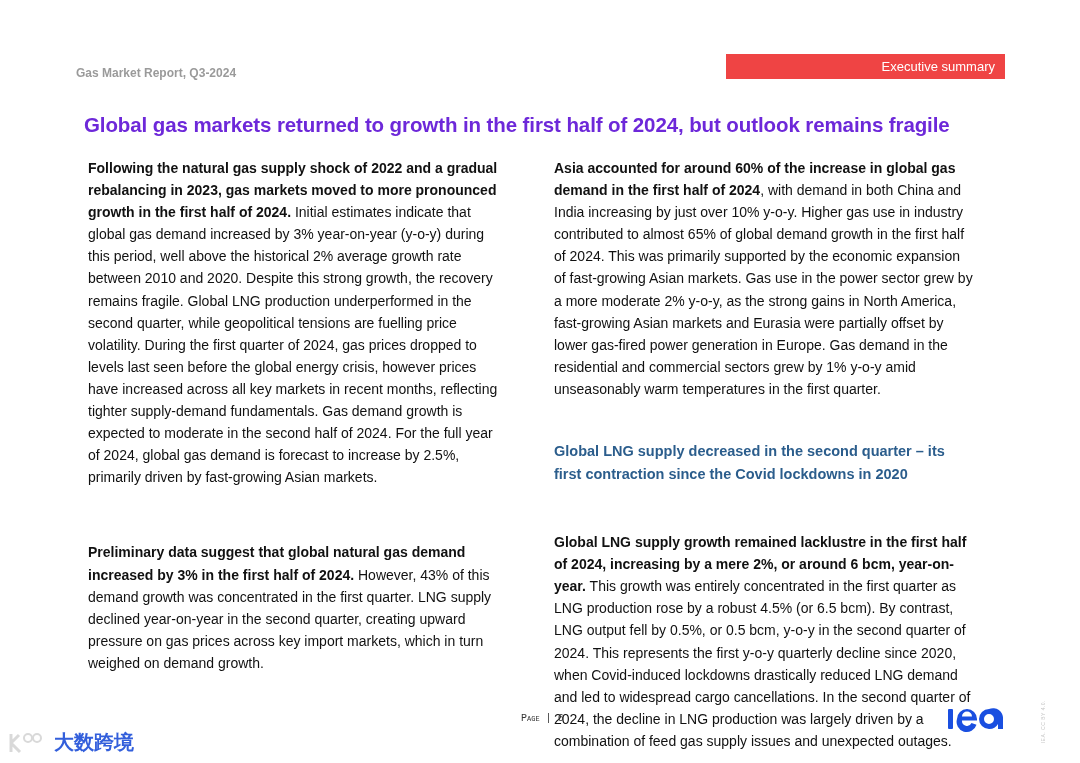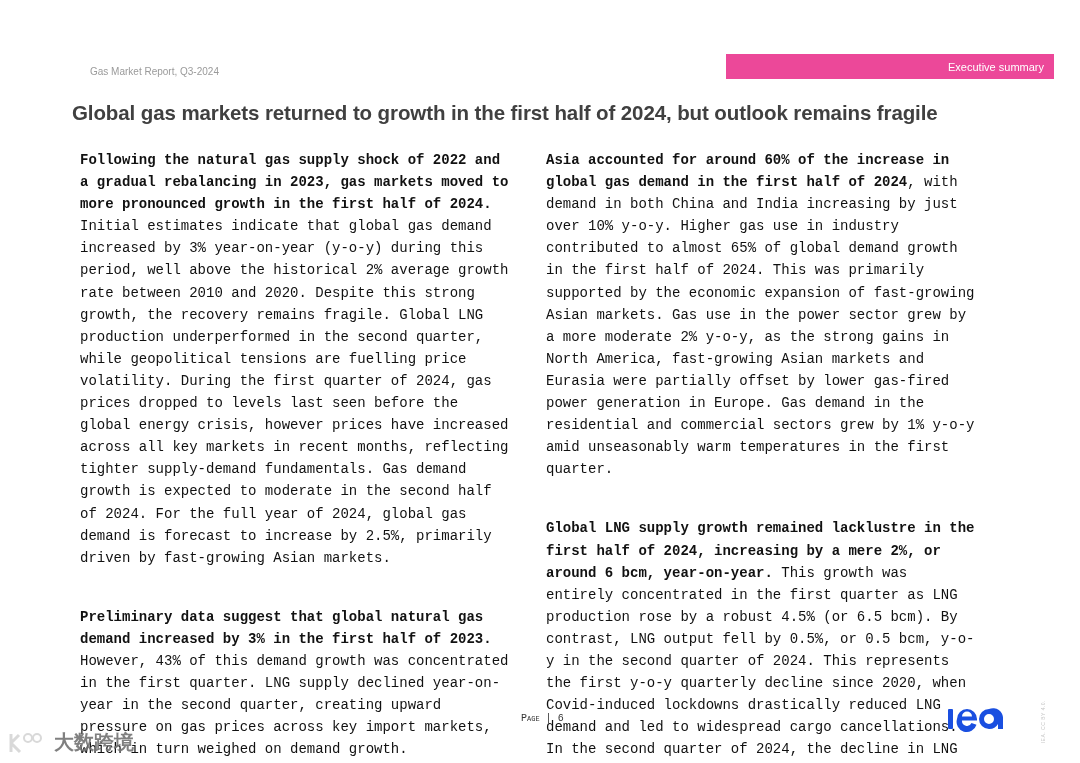--- a/index.html
+++ b/index.html
@@ -1,62 +1,63 @@
 <!DOCTYPE html>
 <html><head>
 <meta charset="utf-8">
 <style>
   html, body { margin: 0; padding: 0; background: #ffffff; }
   body { width: 1080px; height: 763px; position: relative; overflow: hidden;
          font-family: "Liberation Sans", sans-serif; color: #111111; }
-  .running-header { position: absolute; left: 90px; top: 66px; font-size: 10px; color: #9a9a9a; }
-  .section-tab { position: absolute; left: 726px; top: 54px; width: 328px; height: 25px;
-                 background: #ec4899; color: #ffffff; font-size: 11px;
+  .running-header { position: absolute; left: 76px; top: 66px; font-size: 12px; color: #9a9a9a; font-weight: bold; }
+  .section-tab { position: absolute; left: 726px; top: 54px; width: 279px; height: 25px;
+                 background: #ef4444; color: #ffffff; font-size: 13px;
                  display: flex; align-items: center; justify-content: flex-end;
                  padding-right: 10px; box-sizing: border-box; }
-  .page-title { position: absolute; left: 72px; top: 101px; margin: 0; font-size: 20.5px;
-                font-weight: bold; color: #404040; letter-spacing: -0.1px; white-space: nowrap; }
+  .page-title { position: absolute; left: 72px; top: 101px; margin: 12px; font-size: 20.5px;
+                font-weight: bold; color: #6d28d9; letter-spacing: -0.1px; white-space: nowrap; }
   .col { position: absolute; top: 141px; width: 450px; font-size: 14px; line-height: 22.1px; }
   .col-left { left: 72px; width: 452px; }
   .col-right { left: 538px; width: 452px; }
-  .col p { margin: 8px; font-family: Liberation Mono, monospace; }
+  .col p { margin: 16px; }
   .col b { font-weight: bold; }
   .subhead { color: #2b5d8c; font-weight: bold; font-size: 14.5px; line-height: 23px; margin: 0; }
   .gap-sm { height: 8px; }
   .gap-md { height: 13px; }
   .footer-page { position: absolute; left: 521px; top: 713px; font-size: 10px; color: #333333; font-family: Liberation Mono, monospace; }
   .footer-page .sc { font-variant: small-caps; }
   .iea-logo { position: absolute; left: 947px; top: 703px; width: 62px; height: 30px; }
   .license { position: absolute; left: 1040px; top: 700px; font-size: 5px; color: #c4c4c4;
              writing-mode: vertical-rl; transform: rotate(180deg); letter-spacing: 0.5px; }
   .watermark { position: absolute; left: 8px; top: 729px; display: flex; align-items: center;
-               color: #737373; font-size: 20px; font-weight: bold; opacity: 0.9; }
+               color: #1d4ed8; font-size: 20px; font-weight: bold; opacity: 0.9; }
   .watermark .wm-icon { width: 40px; height: 26px; margin-right: 6px; }
 </style>
 </head>
 <body>
 
 <div class="running-header">Gas Market Report, Q3-2024</div>
 
 <div class="section-tab">
   <span>Executive summary</span>
 </div>
 
 <h1 class="page-title">Global gas markets returned to growth in the first half of 2024, but outlook remains fragile</h1>
 
 <div class="col col-left">
   <p><b>Following the natural gas supply shock of 2022 and a gradual rebalancing in 2023, gas markets moved to more pronounced growth in the first half of 2024.</b><span> Initial estimates indicate that global gas demand increased by 3% year-on-year (y-o-y) during this period, well above the historical 2% average growth rate between 2010 and 2020. Despite this strong growth, the recovery remains fragile. Global LNG production underperformed in the second quarter, while geopolitical tensions are fuelling price volatility. During the first quarter of 2024, gas prices dropped to levels last seen before the global energy crisis, however prices have increased across all key markets in recent months, reflecting tighter supply-demand fundamentals. Gas demand growth is expected to moderate in the second half of 2024. For the full year of 2024, global gas demand is forecast to increase by 2.5%, primarily driven by fast-growing Asian markets.</span></p>
   <div class="gap-sm"></div>
   <div class="gap-md"></div>
-  <p><b>Preliminary data suggest that global natural gas demand increased by 3% in the first half of 2023.</b><span> However, 43% of this demand growth was concentrated in the first quarter. LNG supply declined year-on-year in the second quarter, creating upward pressure on gas prices across key import markets, which in turn weighed on demand growth.</span></p>
+  <p><b>Preliminary data suggest that global natural gas demand increased by 3% in the first half of 2024.</b><span> However, 43% of this demand growth was concentrated in the first quarter. LNG supply declined year-on-year in the second quarter, creating upward pressure on gas prices across key import markets, which in turn weighed on demand growth.</span></p>
 </div>
 
 <div class="col col-right">
   <p><b>Asia accounted for around 60% of the increase in global gas demand in the first half of 2024</b><span>, with demand in both China and India increasing by just over 10% y-o-y. Higher gas use in industry contributed to almost 65% of global demand growth in the first half of 2024. This was primarily supported by the economic expansion of fast-growing Asian markets. Gas use in the power sector grew by a more moderate 2% y-o-y, as the strong gains in North America, fast-growing Asian markets and Eurasia were partially offset by lower gas-fired power generation in Europe. Gas demand in the residential and commercial sectors grew by 1% y-o-y amid unseasonably warm temperatures in the first quarter.</span></p>
   <div class="gap-sm"></div>
+  <p class="subhead">Global LNG supply decreased in the second quarter – its first contraction since the Covid lockdowns in 2020</p>
   <div class="gap-md"></div>
   <p><b>Global LNG supply growth remained lacklustre in the first half of 2024, increasing by a mere 2%, or around 6 bcm, year-on-year.</b><span> This growth was entirely concentrated in the first quarter as LNG production rose by a robust 4.5% (or 6.5 bcm). By contrast, LNG output fell by 0.5%, or 0.5 bcm, y-o-y in the second quarter of 2024. This represents the first y-o-y quarterly decline since 2020, when Covid-induced lockdowns drastically reduced LNG demand and led to widespread cargo cancellations. In the second quarter of 2024, the decline in LNG production was largely driven by a combination of feed gas supply issues and unexpected outages.</span></p>
 </div>
 
 <div class="footer-page">
   <span class="sc">Page</span><span> | </span><span>6</span>
 </div>
 
 <svg class="iea-logo" viewBox="0 0 62 30">
   <rect x="1" y="6" width="5" height="20" rx="1" fill="#1a4fe0"></rect>

